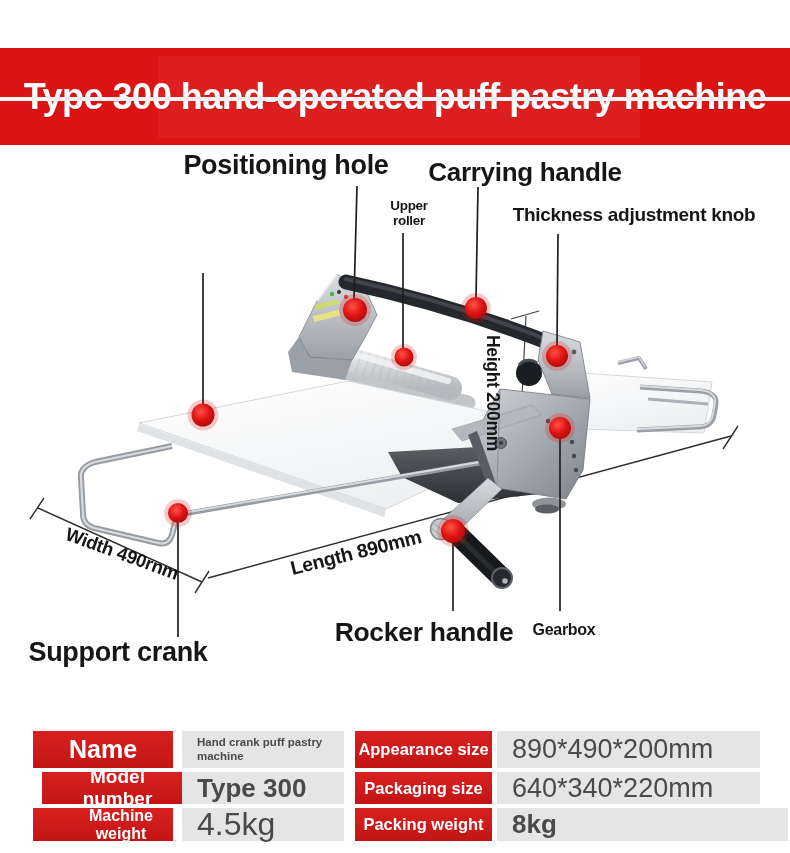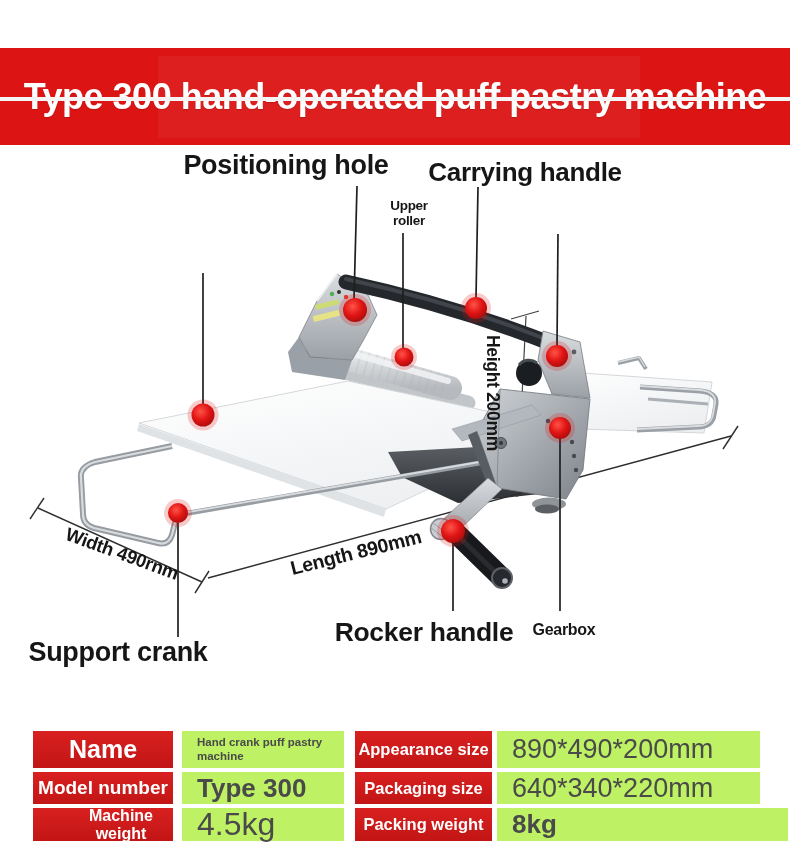--- a/index.html
+++ b/index.html
@@ -28,28 +28,28 @@
   .lbl-gearbox{left:564px;top:621px;font-size:16px;}
   .lbl-width{left:122px;top:543px;font-size:18.5px;transform:translateX(-50%) rotate(20deg);}
   .lbl-length{left:356px;top:541px;font-size:19.5px;transform:translateX(-50%) rotate(-14deg);}
   .lbl-height{left:492px;top:393px;font-size:17.5px;transform:translate(-50%,-50%) rotate(90deg);}
   
   .machine-svg{position:absolute;left:0;top:100px;width:790px;height:600px;}
   
   .cell{position:absolute;display:flex;align-items:center;box-sizing:border-box;}
   .cell.red{background:linear-gradient(180deg,#d92020,#c21515);justify-content:center;
             color:#ffffff;font-weight:700;text-align:center;}
-  .cell.gray{background:#bef264;color:#4a4a4a;padding-left:15px;}
+  .cell.gray{background:#e5e5e5;color:#4a4a4a;padding-left:15px;}
   
   .rL0{left:33px;top:731px;width:140px;height:37px;font-size:25px;}
   .vL0{left:182px;top:731px;width:162px;height:37px;font-size:11.5px;font-weight:700;
        color:#111;line-height:1.15;padding-right:6px;}
   .rR0{left:355px;top:731px;width:137px;height:37px;font-size:16.5px;}
   .vR0{left:497px;top:731px;width:263px;height:37px;font-size:27px;padding-left:21px;}
-  .rL1{left:33px;top:772px;width:140px;height:32px;font-size:19px;}
+  .rL1{left:42px;top:772px;width:140px;height:32px;font-size:19px;padding-left:11px;}
   .vL1{left:182px;top:772px;width:162px;height:32px;font-size:26px;font-weight:700;color:#161616;}
   .rR1{left:355px;top:772px;width:137px;height:32px;font-size:16.5px;}
   .vR1{left:497px;top:772px;width:263px;height:32px;font-size:27px;padding-left:20px;}
   .rL2{left:33px;top:808px;width:140px;height:33px;font-size:16px;color:#eed7d7;padding-left:36px;}
   .vL2{left:182px;top:808px;width:162px;height:33px;font-size:32px;color:#5a5a5a;}
   .rR2{left:355px;top:808px;width:137px;height:33px;font-size:16.5px;}
   .vR2{left:497px;top:808px;width:291px;height:33px;font-size:26px;font-weight:700;
        color:#141414;padding-left:29px;}
 </style>
 </head>
@@ -214,20 +214,21 @@
       <circle cx="453" cy="531" r="16" fill="#e01414" opacity="0.22"></circle>
         <circle cx="453" cy="531" r="12" fill="url(#dotG)"></circle>
       <circle cx="560" cy="428" r="15" fill="#e01414" opacity="0.22"></circle>
         <circle cx="560" cy="428" r="11" fill="url(#dotG)"></circle>
     </g>
   </svg>
 
   <div class="lbl lbl-positioning">Positioning hole</div>
   <div class="lbl lbl-carrying">Carrying handle</div>
   <div class="lbl lbl-upper">Upper roller</div>
+  <div class="lbl lbl-thickness">Thickness adjustment knob</div>
   <div class="lbl lbl-support">Support crank</div>
   <div class="lbl lbl-rocker">Rocker handle</div>
   <div class="lbl lbl-gearbox">Gearbox</div>
   <div class="lbl lbl-width">Width 490rnm</div>
   <div class="lbl lbl-length">Length 890mm</div>
   <div class="lbl lbl-height">Height 200mm</div>
 
   <div>
     <div class="cell red  rL0">Name</div>
     <div class="cell gray vL0">Hand crank puff pastry machine</div>

